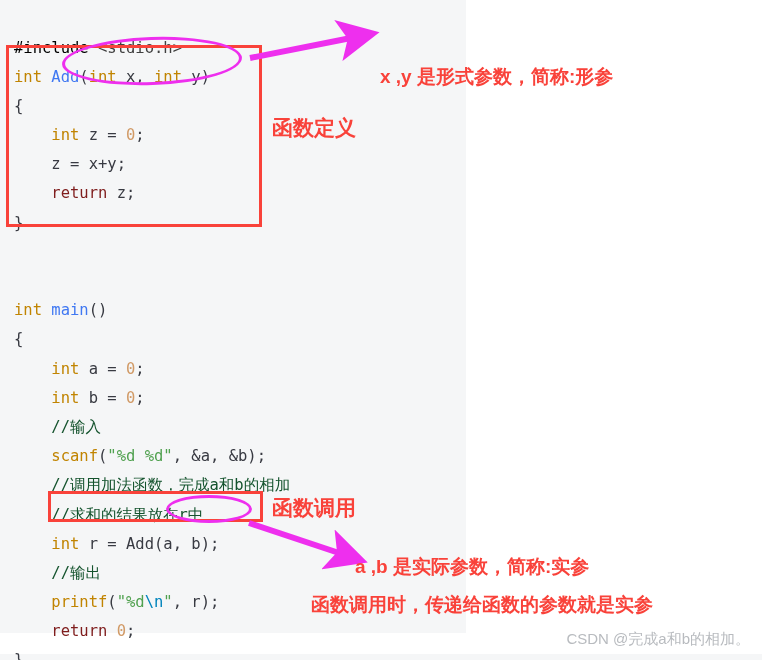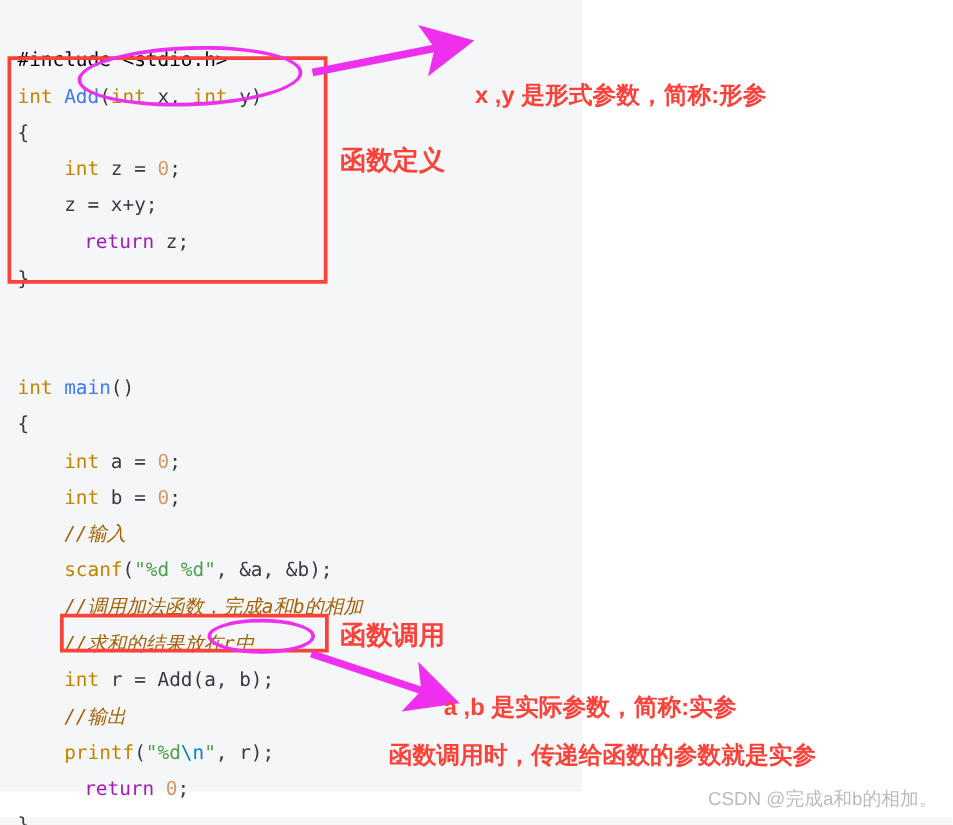--- a/index.html
+++ b/index.html
@@ -42,31 +42,31 @@
     font-family: "DejaVu Sans Mono", "Liberation Mono", monospace;
     font-size: 15.5px;
     line-height: 29.2px;
     white-space: pre;
     color: #383a42;
   }
   .ln { display: block; height: 29.2px; }
   .blank { display: block; height: 29.2px; }
 
   .k-pre  { color: #000000; }      
-  .k-inc  { color: #000000; }      
+  .k-inc  { color: #404040; }      
   .k-type { color: #c18401; }      
   .k-fn   { color: #4078f2; }      
-  .k-ret  { color: #a21caf; margin-left: 16px; }      
+  .k-ret  { color: #7f1d1d; }      
   .k-num  { color: #d19a66; }      
   .k-std  { color: #c18401; }      
   .k-str  { color: #50a14f; }      
   .k-esc  { color: #0184bc; }      
   .k-id   { color: #383a42; }
   .k-punc { color: #383a42; }
-  .k-cmt  { color: #a16207; font-style: italic; }
+  .k-cmt  { color: #14532d; }
 
   
   .red-box {
     position: absolute;
     border: 3px solid #f9423a;
     box-sizing: border-box;
     pointer-events: none;
   }
   #red-box-definition { left: 6px;  top: 45px;  width: 256px; height: 182px; }
   #red-box-call       { left: 48px; top: 491px; width: 215px; height: 31px; }

